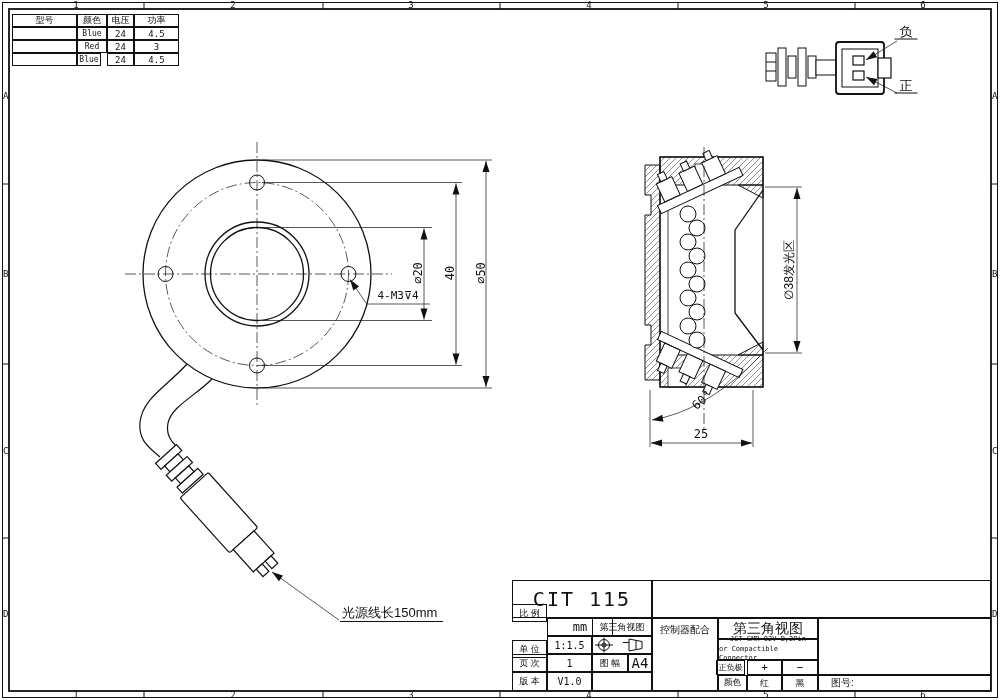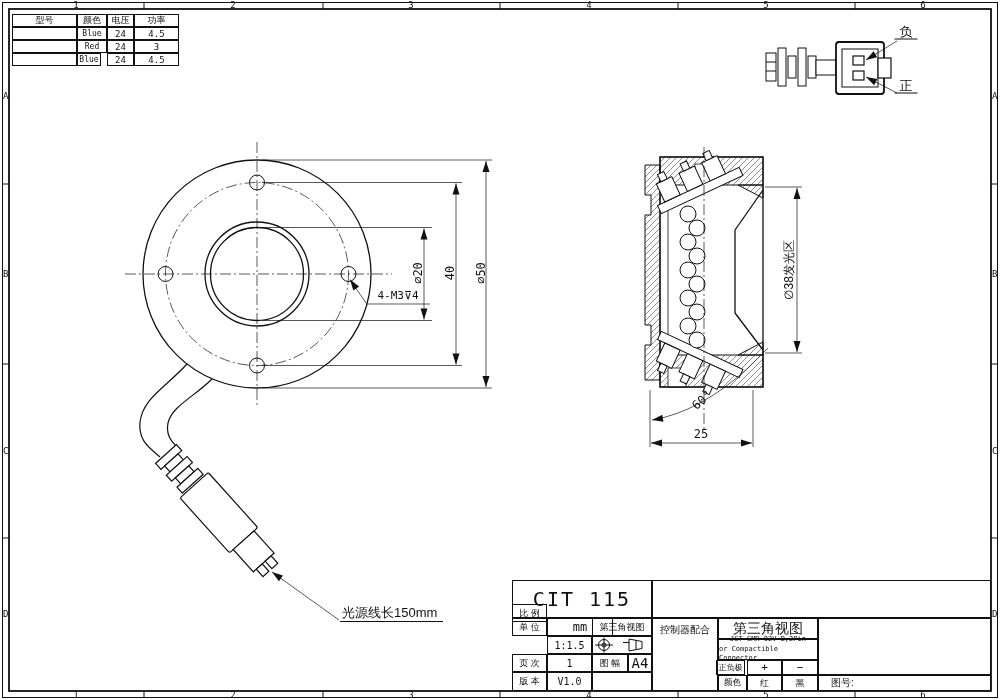--- a/index.html
+++ b/index.html
@@ -243,21 +243,21 @@
   <div class="lbl mono" style="left:702px;top:400px;font-size:12px;transform:translate(-50%,-50%) rotate(-42deg)">60°</div>
   <div class="lbl c mono" style="left:701px;top:434px;font-size:12px">25</div>
 
   <div class="lbl c cn ul" style="left:906px;top:32px;font-size:13px;padding:0 5px 1px 5px">负</div>
   <div class="lbl c cn ul" style="left:906px;top:86px;font-size:13px;padding:0 5px 1px 5px">正</div>
 
   <div>
     <div class="cell mono" style="left:512px;top:580px;width:140px;height:38px;font-size:20px;letter-spacing:2px">CIT 115</div>
     <div class="cell" style="left:652px;top:580px;width:339px;height:38px"></div>
 
-    <div class="cell cn" style="left:512px;top:618px;width:35px;height:18px;font-size:9px">单 位</div>
+    <div class="cell cn" style="left:512px;top:640px;width:35px;height:18px;font-size:9px">单 位</div>
     <div class="cell mono" style="left:547px;top:618px;width:66px;height:18px;font-size:12px">mm</div>
     <div class="cell cn" style="left:512px;top:604px;width:35px;height:18px;font-size:9px">比 例</div>
     <div class="cell mono" style="left:547px;top:636px;width:45px;height:18px;font-size:10px">1:1.5</div>
     <div class="cell cn" style="left:512px;top:654px;width:35px;height:18px;font-size:9px">页 次</div>
     <div class="cell mono" style="left:547px;top:654px;width:45px;height:18px;font-size:10px">1</div>
     <div class="cell cn" style="left:512px;top:672px;width:35px;height:19px;font-size:9px">版 本</div>
     <div class="cell mono" style="left:547px;top:672px;width:45px;height:19px;font-size:10px">V1.0</div>
 
     <div class="cell cn" style="left:592px;top:618px;width:60px;height:18px;font-size:9px">第三角视图</div>
     <div class="cell" style="left:592px;top:636px;width:60px;height:18px">

